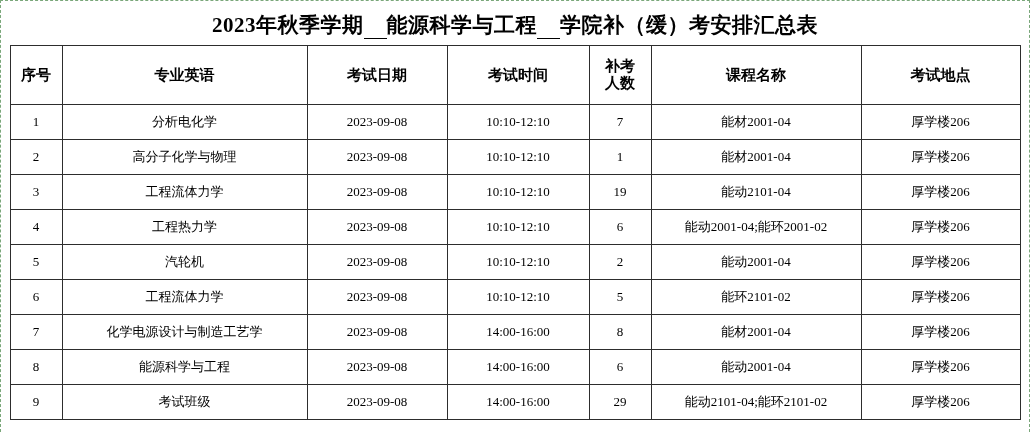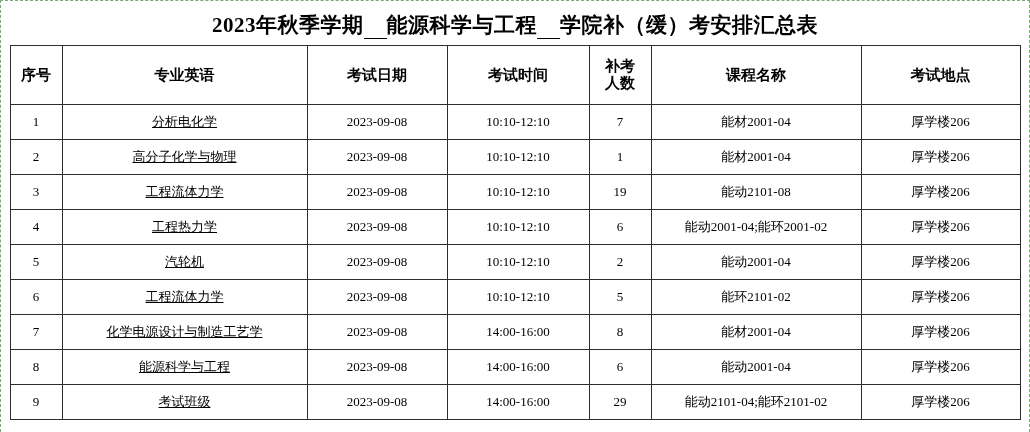--- a/index.html
+++ b/index.html
@@ -62,21 +62,21 @@
     font-weight: bold;
     padding: 2px 2px;
   }
   table.sheet tbody td {
     height: 32px;
     font-size: 13px;
     font-weight: normal;
     padding: 1px 4px;
   }
   td.c-idx { font-size: 12px; }
-  td.c-course { font-size: 13.5px; text-decoration: underline; }
+  td.c-course { font-size: 13.5px; }
   td.c-date, td.c-time { font-size: 13px; font-family: "Liberation Serif", "DejaVu Serif", serif; margin-left: 9px; }
   td.c-count { font-size: 12.5px; }
   td.c-class { text-align: left; padding-left: 8px; font-size: 13px; }
   td.c-place { font-size: 13.5px; }
   th.h-count { line-height: 1.15; margin-left: 20px; }
   .col-idx   { width: 52px; }
   .col-course{ width: 245px; }
   .col-date  { width: 140px; }
   .col-time  { width: 142px; }
   .col-count { width: 62px; }
@@ -136,21 +136,21 @@
         <td class="c-count">1</td>
         <td class="c-class">能材2001-04</td>
         <td class="c-place">厚学楼206</td>
       </tr>
       <tr>
         <td class="c-idx">3</td>
         <td class="c-course">工程流体力学</td>
         <td class="c-date">2023-09-08</td>
         <td class="c-time">10:10-12:10</td>
         <td class="c-count">19</td>
-        <td class="c-class">能动2101-08</td>
+        <td class="c-class">能动2101-04</td>
         <td class="c-place">厚学楼206</td>
       </tr>
       <tr>
         <td class="c-idx">4</td>
         <td class="c-course">工程热力学</td>
         <td class="c-date">2023-09-08</td>
         <td class="c-time">10:10-12:10</td>
         <td class="c-count">6</td>
         <td class="c-class">能动2001-04;能环2001-02</td>
         <td class="c-place">厚学楼206</td>

